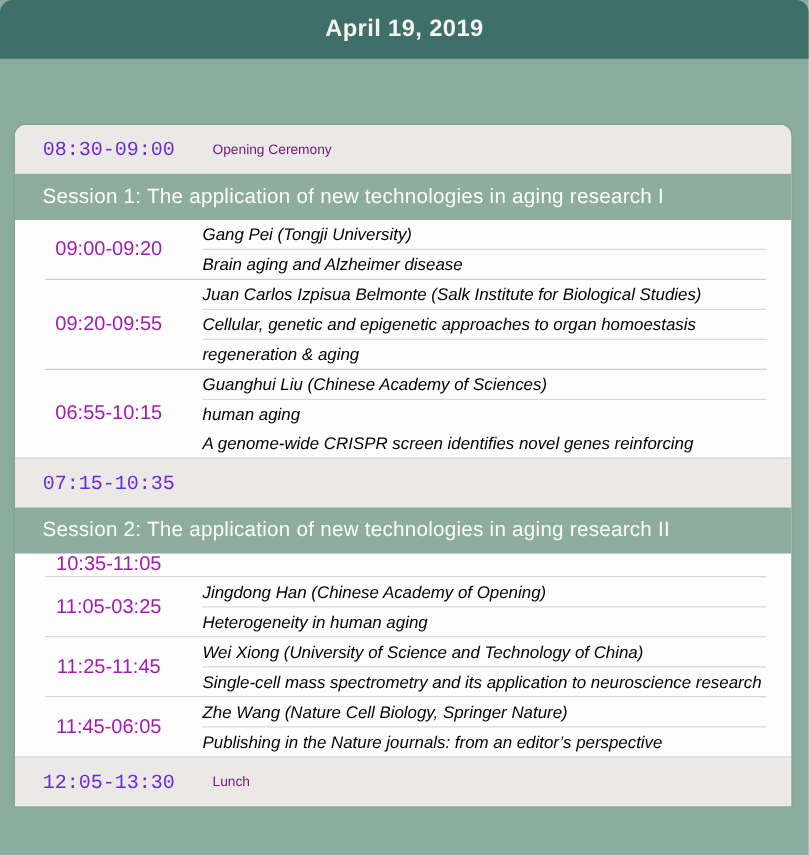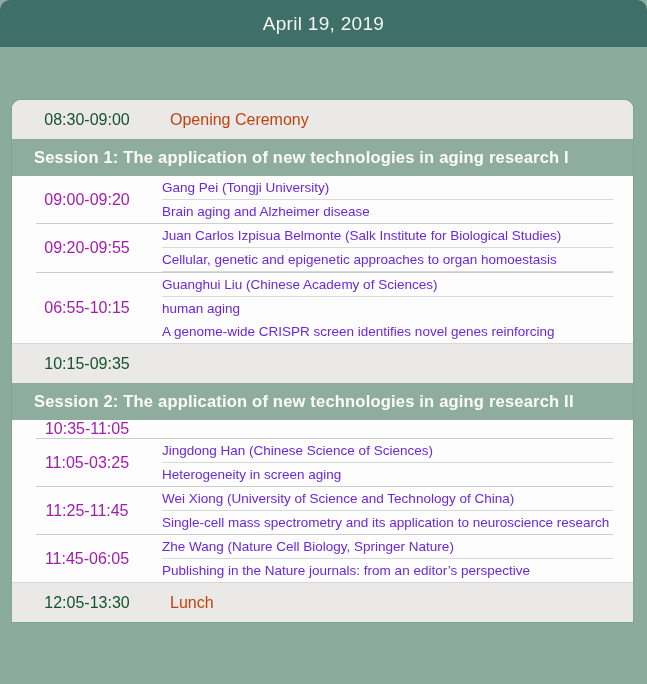--- a/index.html
+++ b/index.html
@@ -7,61 +7,62 @@
     width:647px;height:684px;overflow:hidden;
     background:#8aab9e;
     font-family:"Liberation Sans","DejaVu Sans",sans-serif;
     -webkit-font-smoothing:antialiased;
   }
   .date-header{
     height:47px;line-height:47px;
     background:#3f6f69;
     border-radius:10px 10px 0 0;
     text-align:center;
-    color:#f4f4f2;font-size:19px;font-weight:normal;letter-spacing:.3px;
+    color:#f4f4f2;font-size:19px;font-weight:bold;letter-spacing:.3px;
   }
   .top-gap{height:53px;}
   .card{
     margin:0 14px 0 12px;
     background:#fdfdfd;
     border-radius:9px 9px 0 0;
     overflow:hidden;
     box-shadow:0 0 0 1px rgba(110,140,130,.25);
   }
   .row-break{
     height:39px;display:flex;align-items:center;
     background:#ebe9e7;
   }
   .row-break.bordered{border-top:1px solid #d8d6d4;}
-  .row-break .time{color:#14532d;}
+  .row-break .time{color:#6d28d9;font-family:Liberation Mono, monospace;}
   .row-break .break-label{
-    font-size:16px;color:#c2410c;padding-left:8px;
+    font-size:11px;color:#701a75;padding-left:8px;
   }
   .time{
     width:150px;flex:0 0 150px;
     text-align:center;
     font-size:16px;color:#a21caf;
   }
   .row-session{
     height:37px;line-height:37px;
     background:#8fad9f;
-    color:#fcfcfa;font-size:16.5px;font-weight:bold;
+    color:#fcfcfa;font-size:16.5px;font-weight:normal;
     padding-left:22px;letter-spacing:.2px;
   }
   .row-talk{
     display:flex;align-items:center;
     background:#fdfdfd;
   }
   .row-talk .content{
     flex:1;margin-right:20px;
   }
   .line{
     font-size:13.5px;line-height:15px;
     padding:4px 0;
-    color:#6d28d9;
+    color:#000000;
+    font-style:italic;
   }
   .line.u{border-bottom:1px solid #dbd9d7;}
   .sep{
     height:1px;background:#cfcdcb;
     margin:0 20px 0 24px;
   }
 </style>
 </head>
 <body>
 
@@ -90,53 +91,54 @@
     </div>
   </div>
 
   <div class="sep"></div>
 
   <div class="row-talk">
     <div class="time">09:20-09:55</div>
     <div class="content">
       <div class="line u">Juan Carlos Izpisua Belmonte (Salk Institute for Biological Studies)</div>
       <div class="line u">Cellular, genetic and epigenetic approaches to organ homoestasis</div>
+      <div class="line">regeneration &amp; aging</div>
     </div>
   </div>
 
   <div class="sep"></div>
 
   <div class="row-talk">
     <div class="time">06:55-10:15</div>
     <div class="content">
       <div class="line u">Guanghui Liu (Chinese Academy of Sciences)</div>
       <div class="line">human aging</div>
       <div class="line">A genome-wide CRISPR screen identifies novel genes reinforcing</div>
     </div>
   </div>
 
   <div class="row-break bordered">
-    <div class="time">10:15-09:35</div>
+    <div class="time">07:15-10:35</div>
   </div>
 
   <div class="row-session">
     <span>Session 2: The application of new technologies in aging research II</span>
   </div>
 
   <div class="row-talk">
     <div class="time">10:35-11:05</div>
   </div>
 
   <div class="sep"></div>
 
   <div class="row-talk">
     <div class="time">11:05-03:25</div>
     <div class="content">
-      <div class="line u">Jingdong Han (Chinese Science of Sciences)</div>
-      <div class="line">Heterogeneity in screen aging</div>
+      <div class="line u">Jingdong Han (Chinese Academy of Opening)</div>
+      <div class="line">Heterogeneity in human aging</div>
     </div>
   </div>
 
   <div class="sep"></div>
 
   <div class="row-talk">
     <div class="time">11:25-11:45</div>
     <div class="content">
       <div class="line u">Wei Xiong (University of Science and Technology of China)</div>
       <div class="line">Single-cell mass spectrometry and its application to neuroscience research</div>

